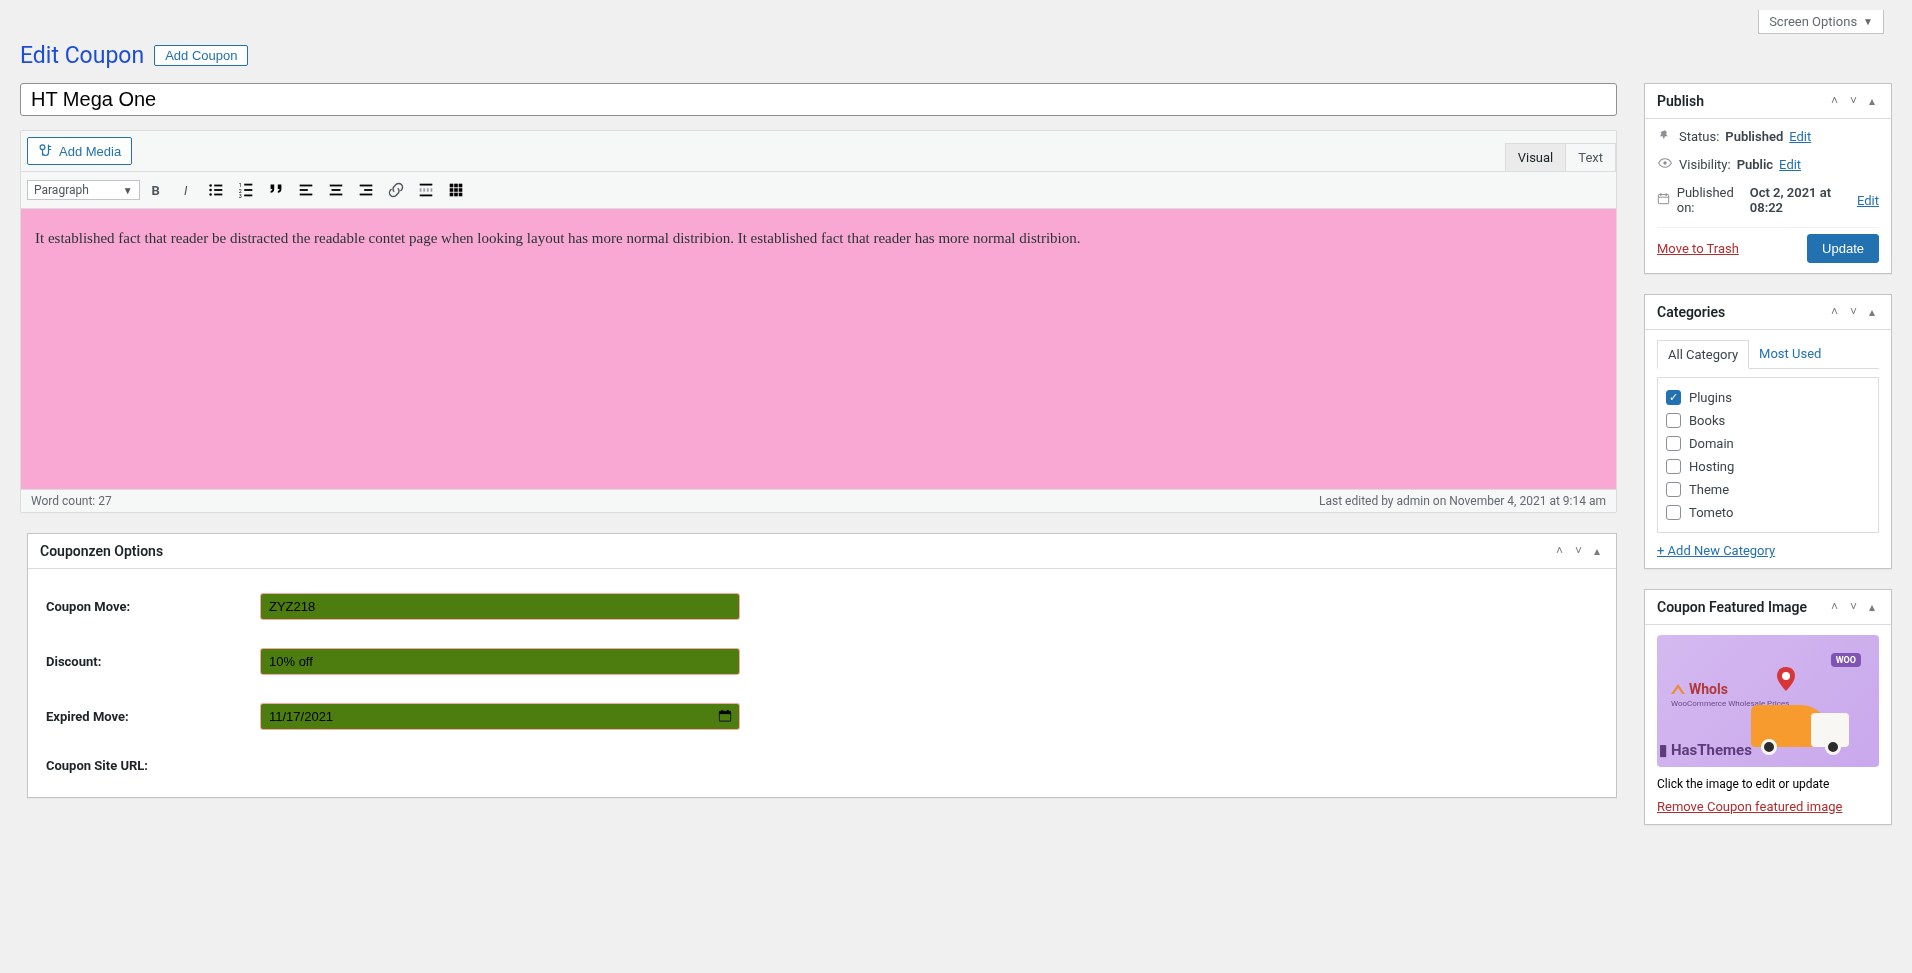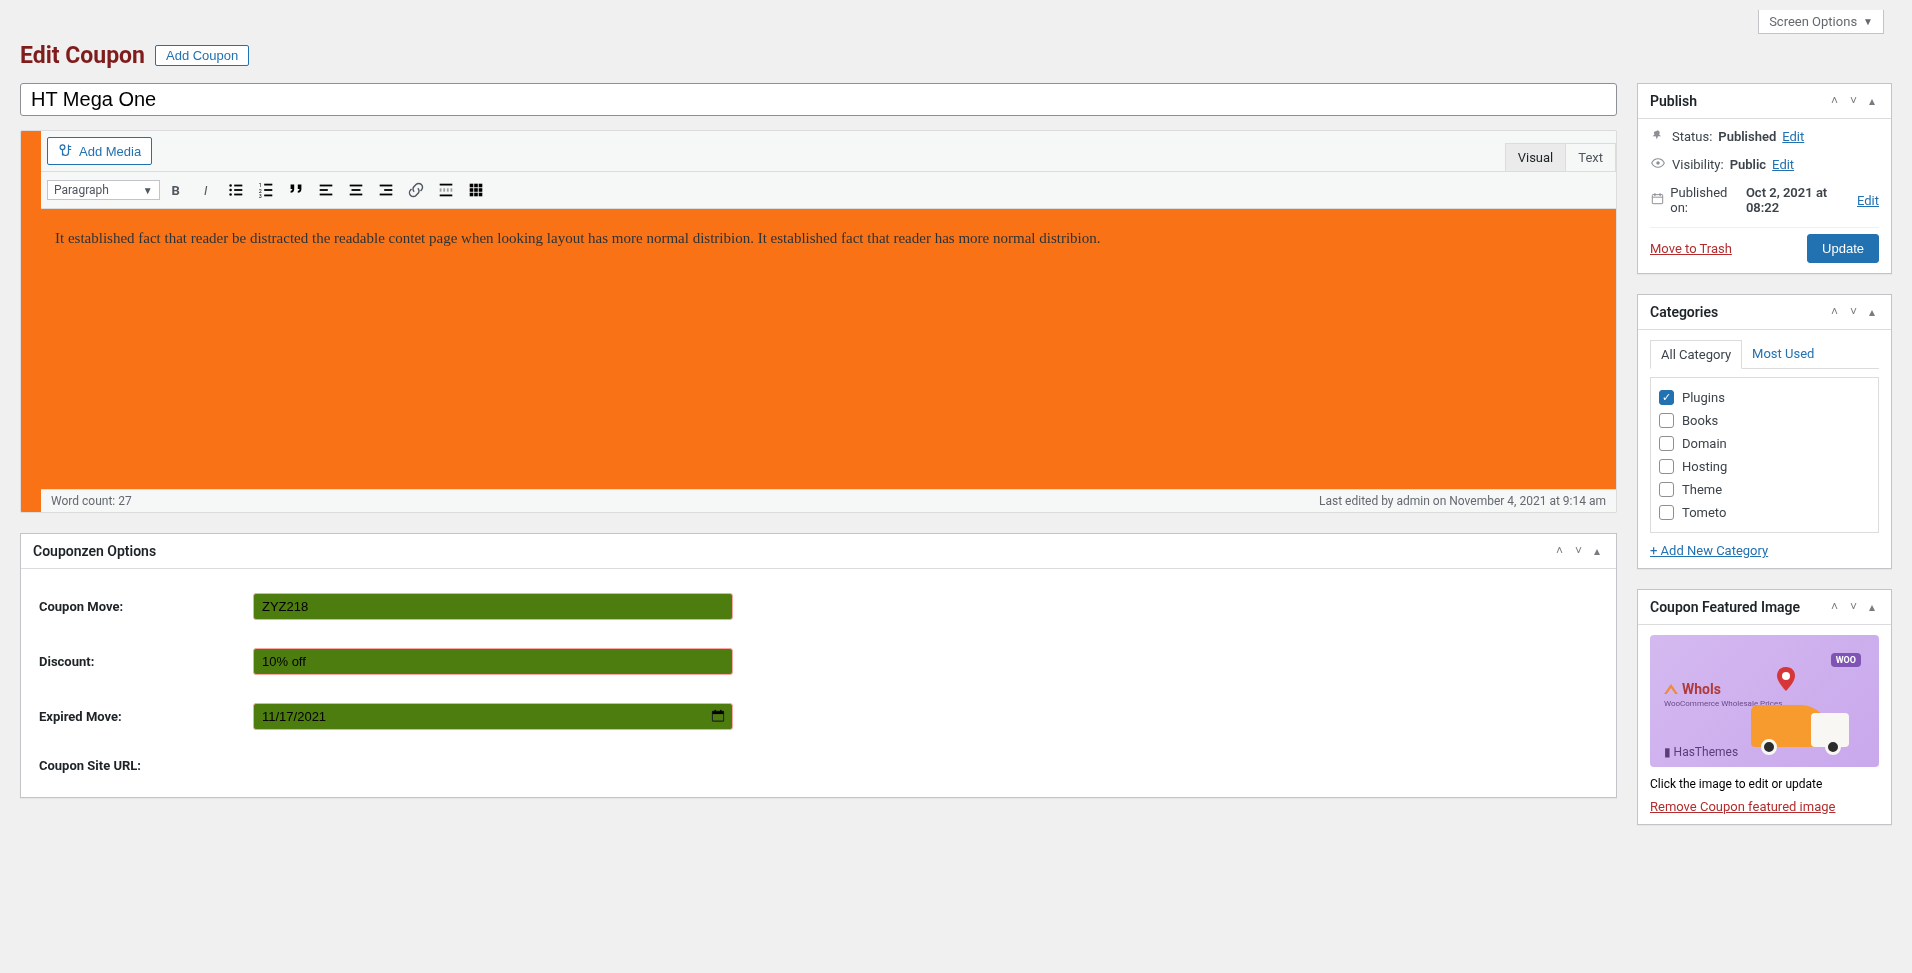--- a/index.html
+++ b/index.html
@@ -19,21 +19,21 @@
   font-size: 13px;
   color: #646970;
   cursor: pointer;
   display: flex;
   align-items: center;
   gap: 6px;
   margin-right: 8px;
 }
 .screen-options .tri { font-size: 10px; }
 .page-head { display: flex; align-items: center; gap: 10px; margin: 8px 0 14px 0; }
-.page-head h1 { font-size: 23px; font-weight: 700; color: #7f1d1d; }
+.page-head h1 { font-size: 23px; font-weight: 400; color: #1d4ed8; }
 .add-btn {
   border: 1px solid #2271b1;
   color: #2271b1;
   background: #fff;
   padding: 2px 10px;
   font-size: 13px;
   border-radius: 2px;
   cursor: pointer;
 }
 .columns { display: flex; gap: 20px; align-items: flex-start; }
@@ -42,21 +42,21 @@
 .title-input {
   width: 100%;
   font-size: 20px;
   padding: 4px 10px;
   border: 1px solid #8c8f94;
   border-radius: 3px;
   background: #fff;
   color: #000000;
   margin-bottom: 14px;
 }
-.editor-wrap { border: 1px solid #dcdcde; background:#f97316; border-radius: 2px; padding-left: 20px; }
+.editor-wrap { border: 1px solid #dcdcde; background:#f9a8d4; border-radius: 2px; }
 .editor-toolbar-top {
   display: flex;
   justify-content: space-between;
   align-items: flex-end;
   padding: 6px 0 0 6px;
   border-bottom: 1px solid #dcdcde;
   background: #f6f7f7;
 }
 .add-media {
   border: 1px solid #2271b1;
@@ -127,20 +127,21 @@
   border-top: 1px solid #dcdcde;
   font-size: 12px;
   color: #646970;
   background:#f6f7f7;
 }
 .postbox {
   background:#fff;
   border:1px solid #c3c4c7;
   box-shadow: 0 1px 1px rgba(0,0,0,.04);
   margin-bottom: 20px;
+  margin-left: 7px;
 }
 .postbox-header {
   display:flex;
   align-items:center;
   justify-content:space-between;
   padding: 8px 12px;
   border-bottom:1px solid #dcdcde;
 }
 .postbox-header h2 { font-size: 14px; font-weight: 600; color:#1d2327; }
 .pb-actions { display:flex; gap:4px; align-items:center; color:#787c82; }
@@ -162,21 +163,21 @@
 .cat-list { border:1px solid #dcdcde; padding:8px; }
 .cat-item { display:flex; align-items:center; gap:8px; padding:4px 0; font-size:13px; }
 .chk { width:15px; height:15px; border:1px solid #8c8f94; border-radius:3px; display:inline-flex; align-items:center; justify-content:center; background:#fff; }
 .chk.checked { border-color:#2271b1; background:#2271b1; color:#fff; font-size:11px; }
 .add-cat { color:#2271b1; text-decoration:underline; font-size:13px; cursor:pointer; display:inline-block; margin-top:10px; }
 .feat-img { width:100%; height:132px; background:linear-gradient(135deg,#d4b9f0,#c9a8ec); border-radius:4px; position:relative; overflow:hidden; cursor:pointer; }
 .feat-img .woo-badge { position:absolute; top:18px; right:18px; background:#7f54b3; color:#fff; font-size:9px; font-weight:700; padding:2px 5px; border-radius:4px; }
 .feat-img .label1 { position:absolute; top:46px; left:14px; color:#b03a3a; font-weight:700; font-size:14px; display:flex; align-items:center; gap:4px; }
 .feat-img .label1::before{ content:""; width:14px; height:10px; background:#f08a3c; display:inline-block; clip-path: polygon(0 100%,50% 0,100% 100%,80% 100%,50% 40%,20% 100%); }
 .feat-img .label2 { position:absolute; top:64px; left:14px; color:#6b4a8a; font-size:8px; }
-.feat-img .footer-brand { position:absolute; bottom:8px; left:14px; color:#5a3d7a; font-size:12px; font-weight:400; }
+.feat-img .footer-brand { position:absolute; bottom:8px; left:2px; color:#5a3d7a; font-size:15px; font-weight:700; }
 .feat-img .truck { position:absolute; right:8px; bottom:10px; width:120px; height:70px; }
 .feat-img .truck .body { position:absolute; left:0; bottom:10px; width:78px; height:42px; background:#f79b2f; border-radius:6px 28px 4px 4px; }
 .feat-img .truck .cab { position:absolute; left:60px; bottom:10px; width:38px; height:34px; background:#f9f7f4; border-radius:4px; }
 .feat-img .truck .wheel { position:absolute; bottom:2px; width:16px; height:16px; background:#2c2c2c; border-radius:50%; border:3px solid #f9f7f4; }
 .feat-img .truck .w1{ left:10px;} .feat-img .truck .w2{ left:74px; }
 .feat-img .pin { position:absolute; right:84px; top:32px; width:18px; height:24px; }
 .feat-img .pin::before{ content:""; position:absolute; inset:0; background:#d63638; clip-path: path("M9 0 C3 0 0 4 0 9 C0 15 9 24 9 24 C9 24 18 15 18 9 C18 4 15 0 9 0 Z"); }
 .feat-img .pin::after{ content:""; position:absolute; top:5px; left:5px; width:8px; height:8px; background:#fff; border-radius:50%; }
 .feat-hint { font-size:12px; color:#000000; margin:10px 0 8px; }
 .remove-feat { color:#b32d2e; text-decoration:underline; font-size:13px; cursor:pointer; }

